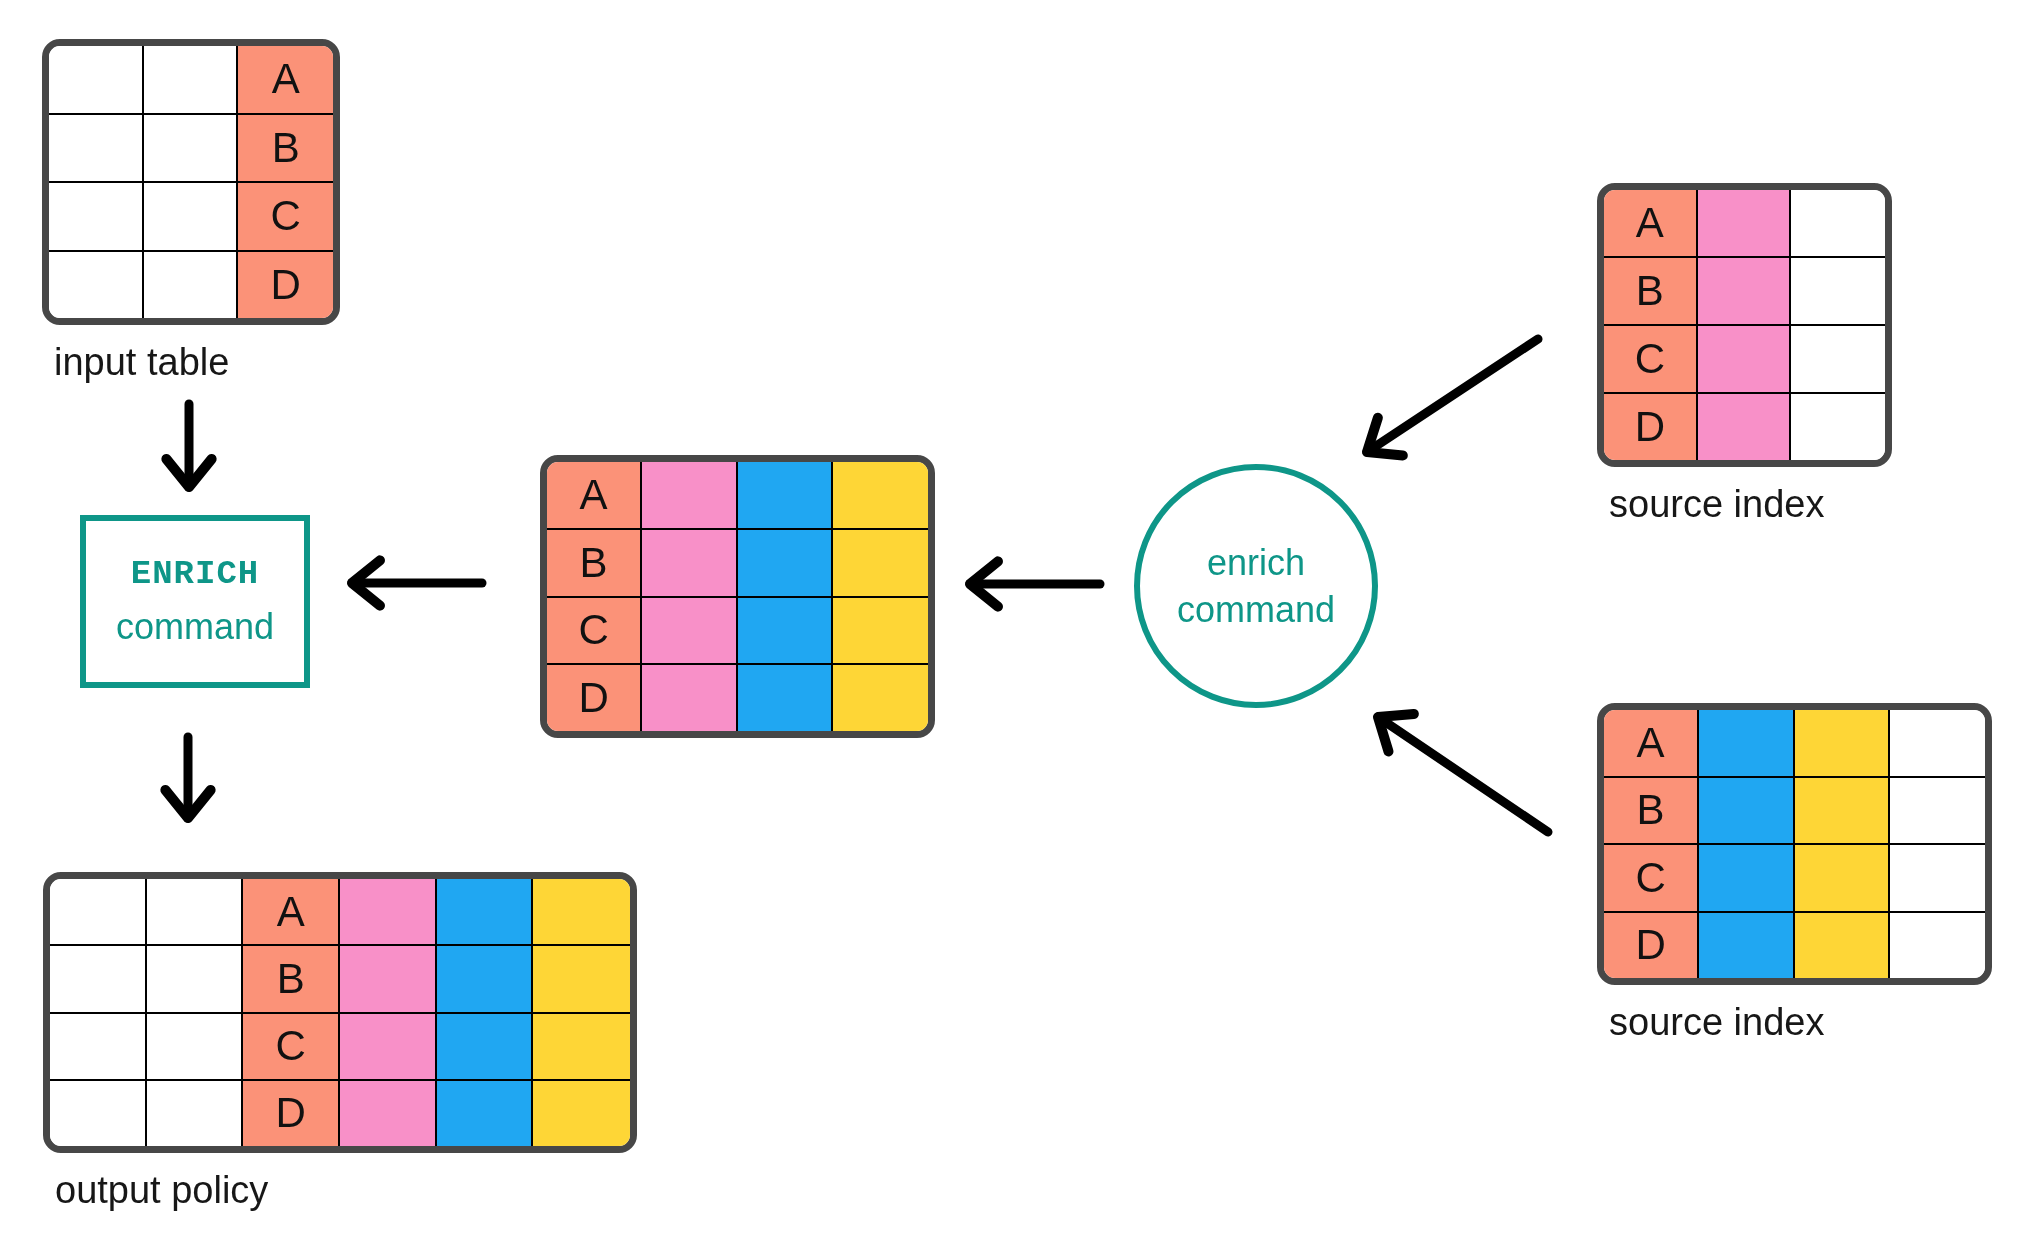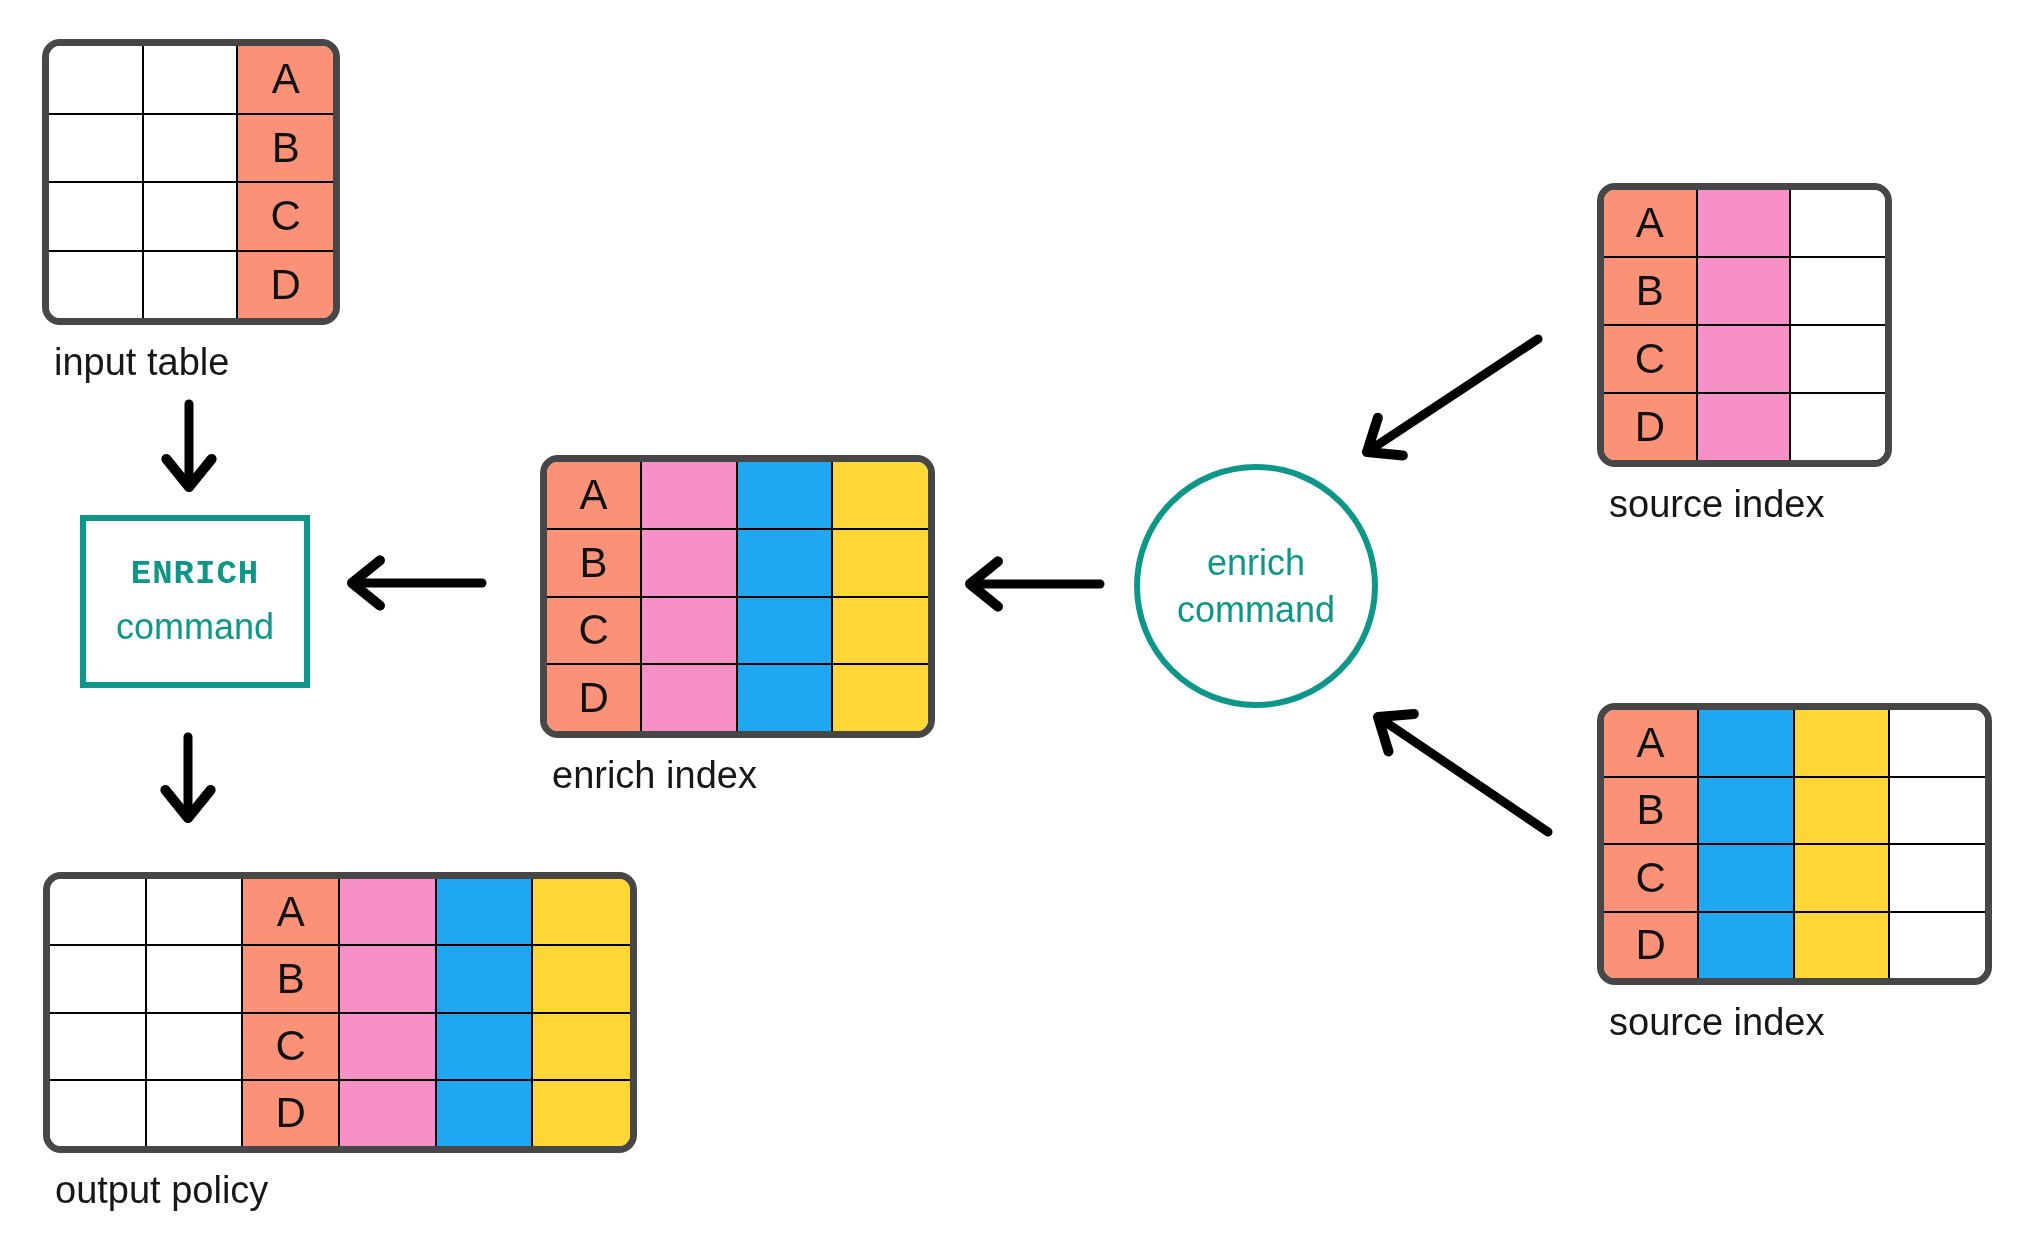--- a/index.html
+++ b/index.html
@@ -138,21 +138,20 @@
           <div class="cell last-col" style="background: rgb(254, 214, 54);"></div>
           <div class="cell" style="background: rgb(251, 146, 120);">C</div>
           <div class="cell" style="background: rgb(248, 144, 200);"></div>
           <div class="cell" style="background: rgb(32, 167, 242);"></div>
           <div class="cell last-col" style="background: rgb(254, 214, 54);"></div>
           <div class="cell last-row" style="background: rgb(251, 146, 120);">D</div>
           <div class="cell last-row" style="background: rgb(248, 144, 200);"></div>
           <div class="cell last-row" style="background: rgb(32, 167, 242);"></div>
           <div class="cell last-col last-row" style="background: rgb(254, 214, 54);"></div>
         </div>
-        <div class="tlabel">enrich index</div>
       </div>
       <div class="dtable" id="source-index-top">
         <div class="tgrid" style="grid-template-columns: repeat(3, 1fr);">
           <div class="cell" style="background: rgb(251, 146, 120);">A</div>
           <div class="cell" style="background: rgb(248, 144, 200);"></div>
           <div class="cell last-col" style="background: rgb(255, 255, 255);"></div>
           <div class="cell" style="background: rgb(251, 146, 120);">B</div>
           <div class="cell" style="background: rgb(248, 144, 200);"></div>
           <div class="cell last-col" style="background: rgb(255, 255, 255);"></div>
           <div class="cell" style="background: rgb(251, 146, 120);">C</div>

